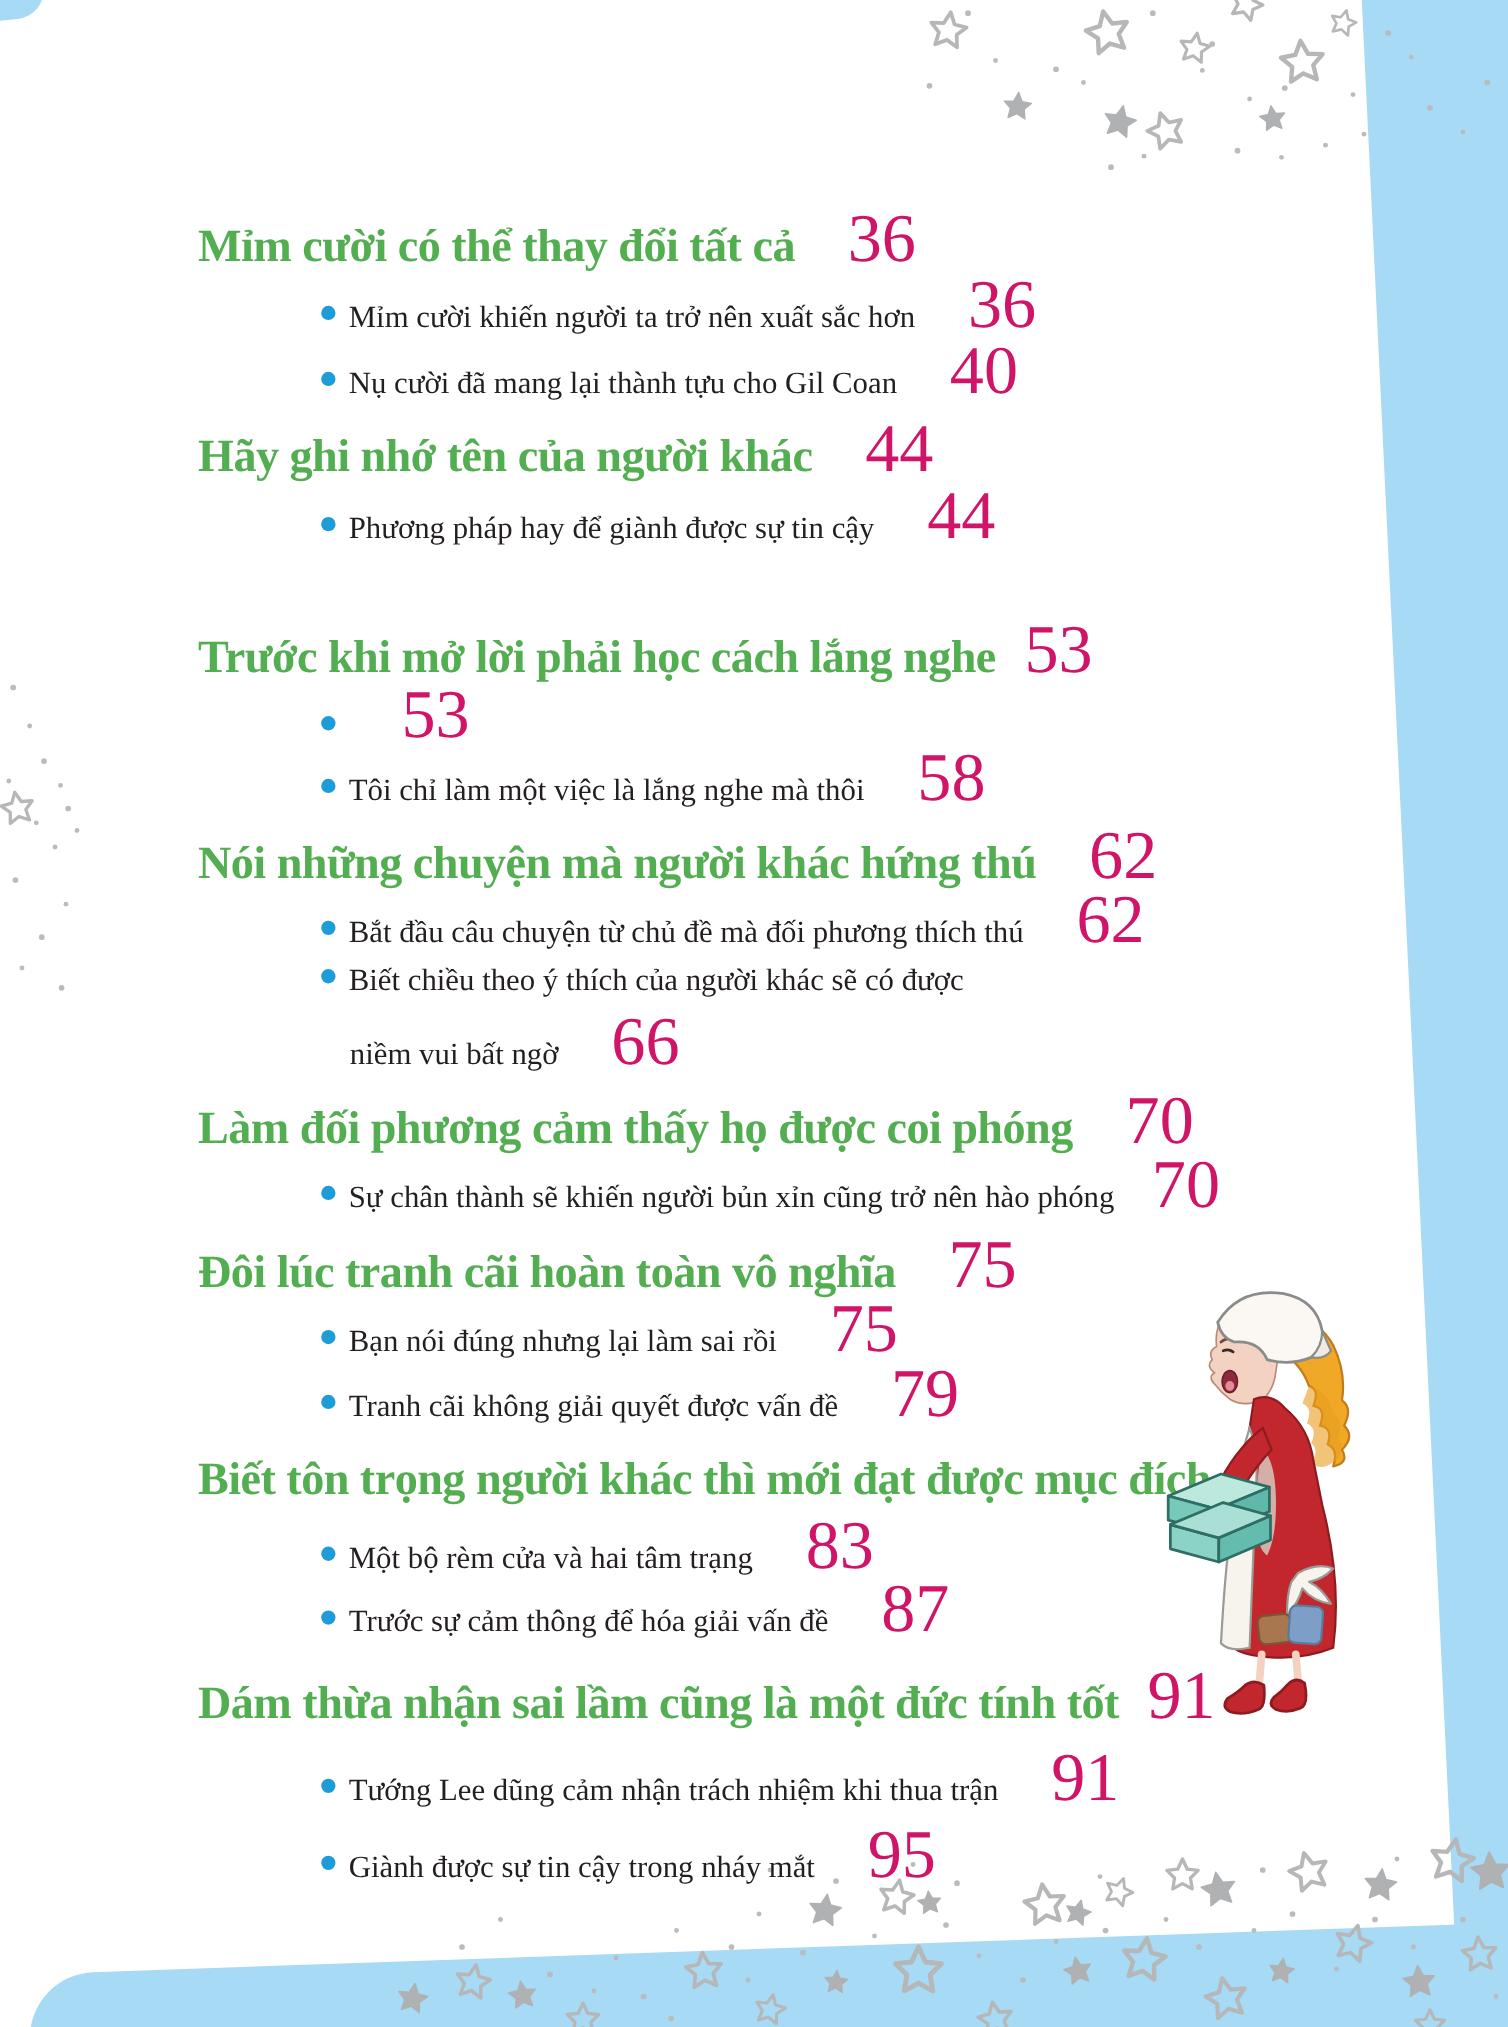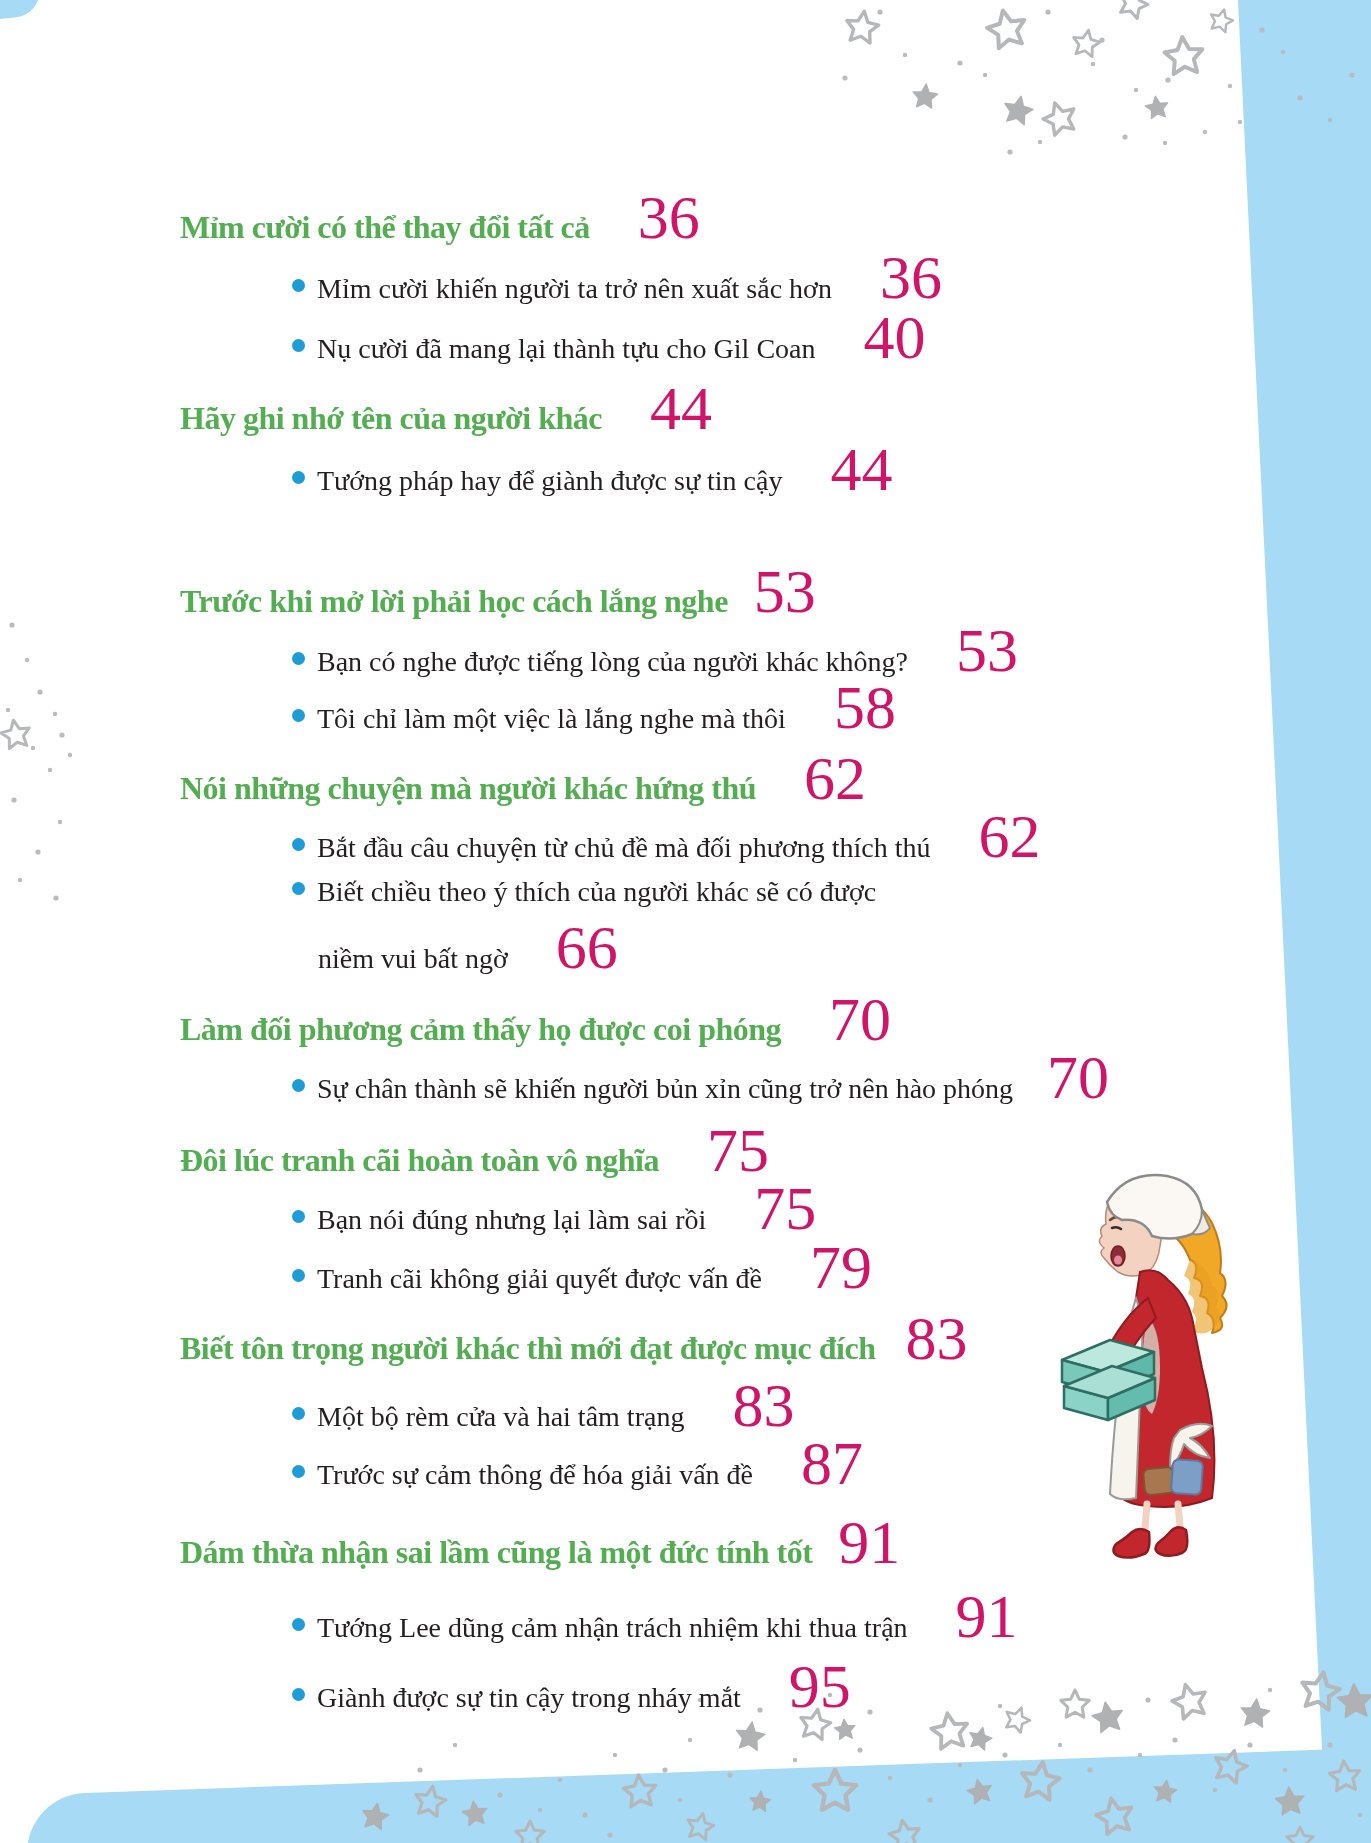--- a/index.html
+++ b/index.html
@@ -27,21 +27,21 @@
   .stars{position:absolute;left:0;top:0;z-index:2;pointer-events:none;}
   .st-o{fill:none;stroke:#B5B7B9;stroke-width:2;stroke-linejoin:round;}
   .st-f{fill:#AFB1B3;stroke:#AFB1B3;stroke-width:1;stroke-linejoin:round;}
   .dot{fill:#B9BBBD;}
   
   .row{position:absolute;display:flex;align-items:baseline;white-space:nowrap;z-index:3;}
   .hrow{left:180px;}
   .irow{left:292px;}
   .crow{left:318px;}
   .htext{
-    font-weight:bold;color:#53AE51;font-size:32px;letter-spacing:-0.5px;line-height:normal;
+    font-weight:bold;color:#53AE51;font-size:42px;letter-spacing:-0.5px;line-height:normal;
   }
   .itext{color:#231F20;font-size:28px;line-height:normal;}
   .num{
     color:#D01468;font-size:62px;line-height:normal;margin-left:48px;
   }
   .bullet{
     width:13px;height:13px;border-radius:50%;background:#1E9CD7;
     display:inline-block;margin-right:12px;transform:translateY(-6px);
   }
   .illu{position:absolute;z-index:3;}
@@ -193,31 +193,30 @@
     <span class="itext">Nụ cười đã mang lại thành tựu cho Gil Coan</span>
     <span class="num">40</span>
   </div>
 
   <div class="row hrow" style="top:373px">
     <span class="htext">Hãy ghi nhớ tên của người khác</span>
     <span class="num">44</span>
   </div>
   <div class="row irow" style="top:434px">
     <span class="bullet"></span>
-    <span class="itext">Tướng pháp hay để giành được sự tin cậy</span>
+    <span class="itext">Phương pháp hay để giành được sự tin cậy</span>
     <span class="num">44</span>
   </div>
 
   <div class="row hrow" style="top:556px">
     <span class="htext">Trước khi mở lời phải học cách lắng nghe</span>
     <span class="num" style="margin-left:26px">53</span>
   </div>
   <div class="row irow" style="top:615px">
     <span class="bullet"></span>
-    <span class="itext">Bạn có nghe được tiếng lòng của người khác không?</span>
     <span class="num">53</span>
   </div>
   <div class="row irow" style="top:672px">
     <span class="bullet"></span>
     <span class="itext">Tôi chỉ làm một việc là lắng nghe mà thôi</span>
     <span class="num">58</span>
   </div>
 
   <div class="row hrow" style="top:743px">
     <span class="htext">Nói những chuyện mà người khác hứng thú</span>

